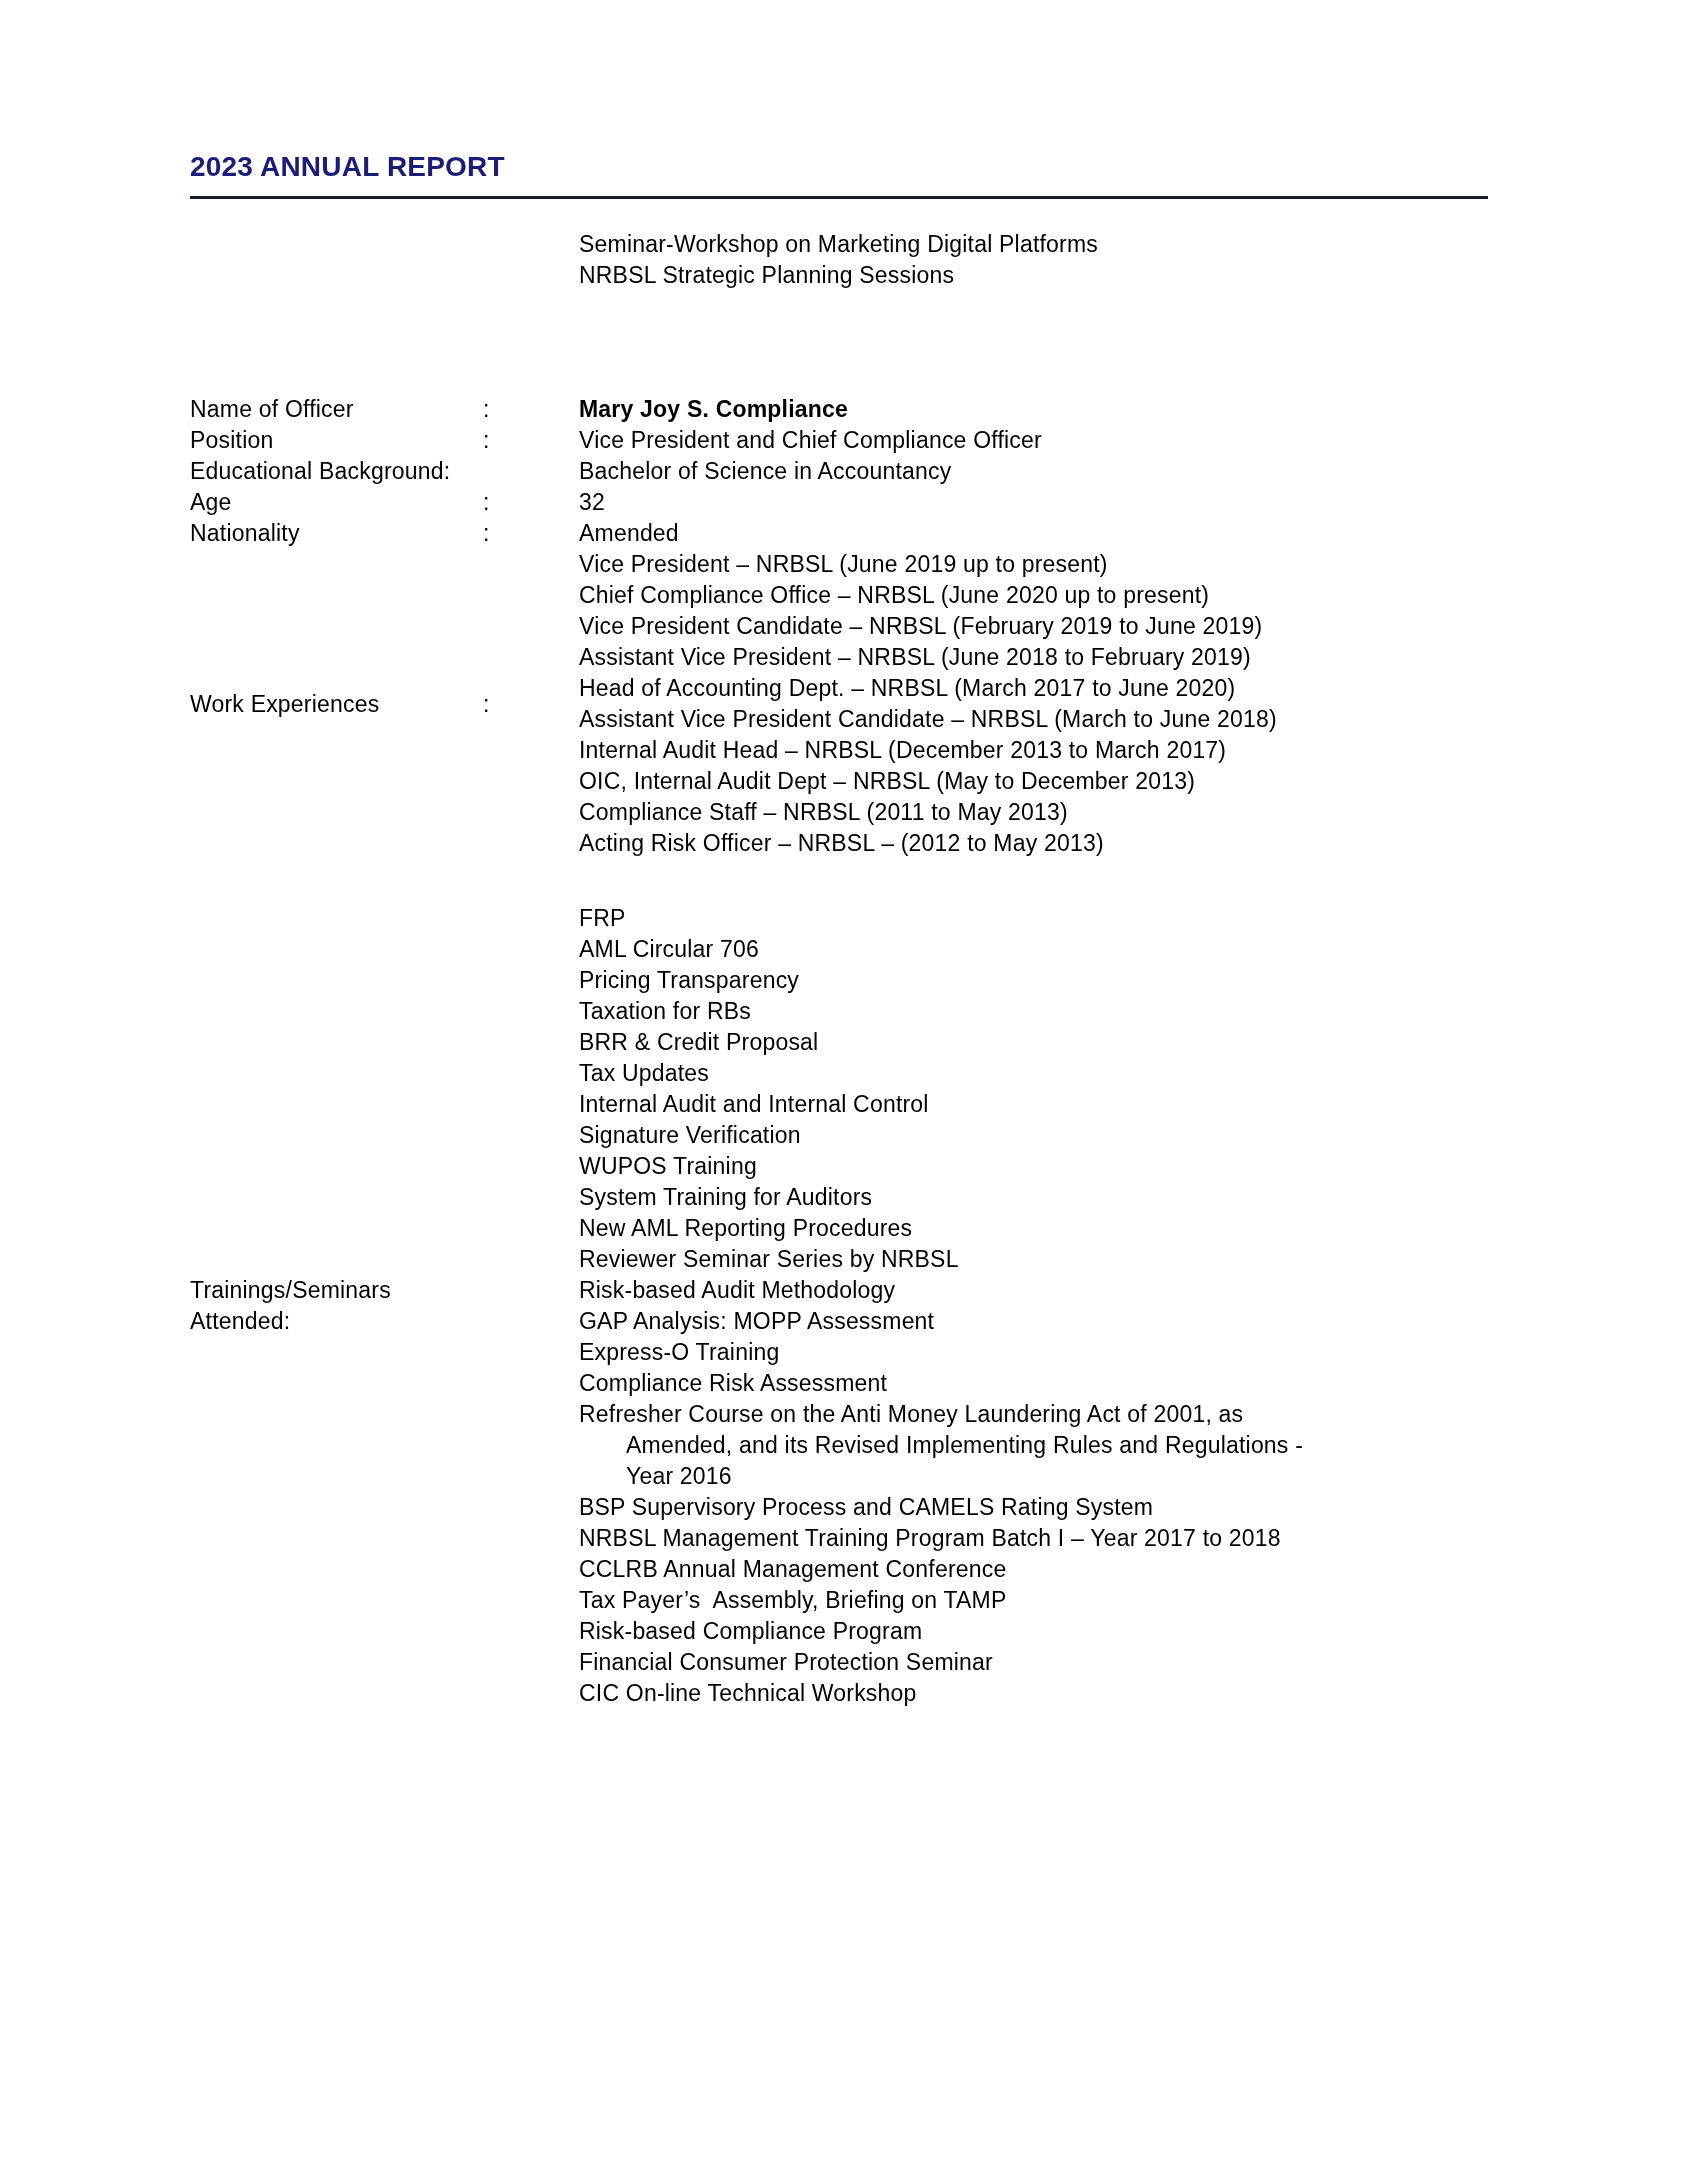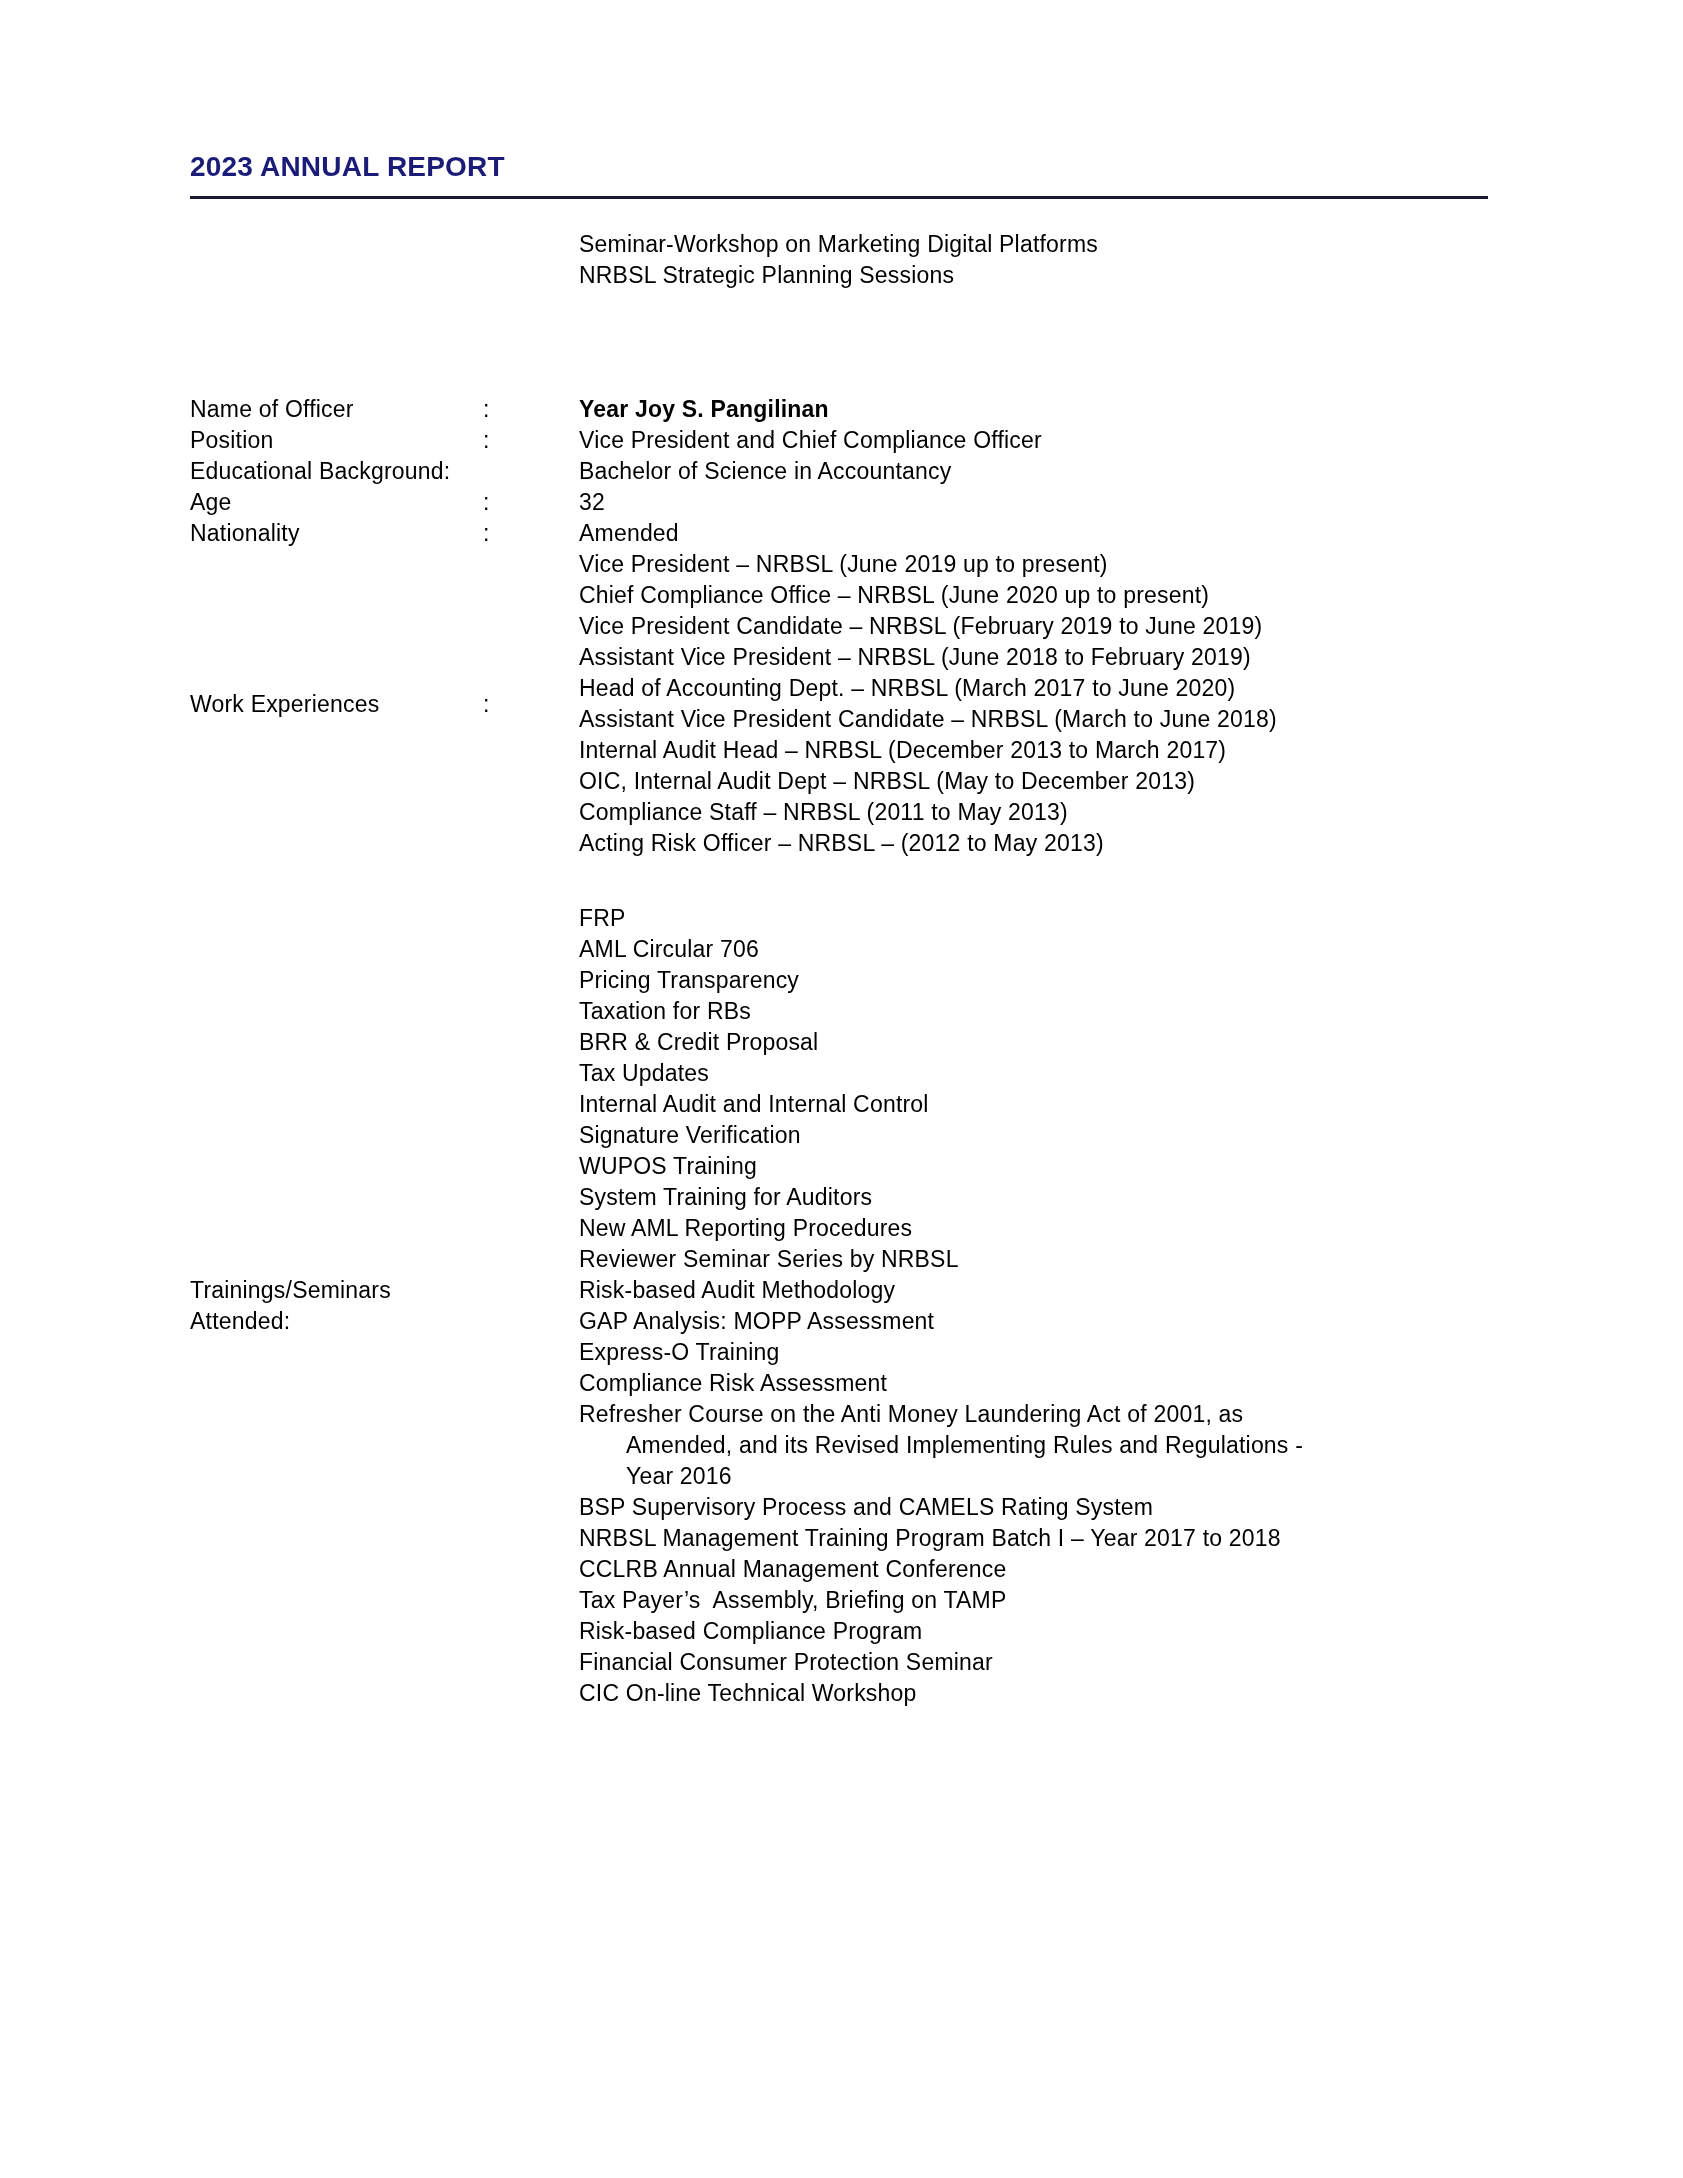--- a/index.html
+++ b/index.html
@@ -87,21 +87,21 @@
     <div class="carryover">
         <div class="vline">Seminar-Workshop on Marketing Digital Platforms</div>
         <div class="vline">NRBSL Strategic Planning Sessions</div>
       </div>
 
     <div class="rows">
 
       <div class="row">
         <div class="lbl">Name of Officer</div>
         <div class="colon">:</div>
-        <div class="val name-bold">Year Joy S. Pangilinan</div>
+        <div class="val name-bold">Mary Joy S. Compliance</div>
       </div>
 
       <div class="row">
         <div class="lbl">Position</div>
         <div class="colon">:</div>
         <div class="val">Vice President and Chief Compliance Officer</div>
       </div>
 
       <div class="row">
         <div class="lbl">Educational Background:</div>

